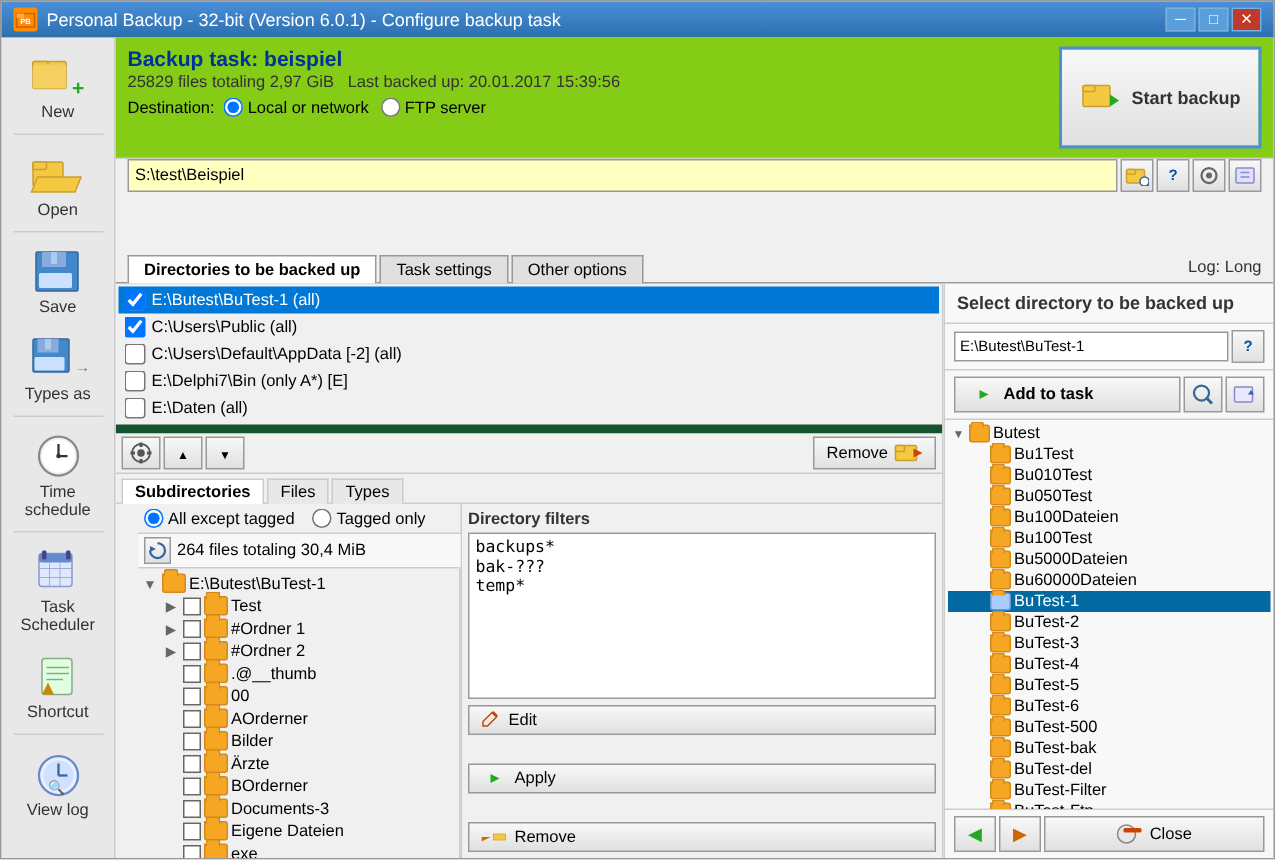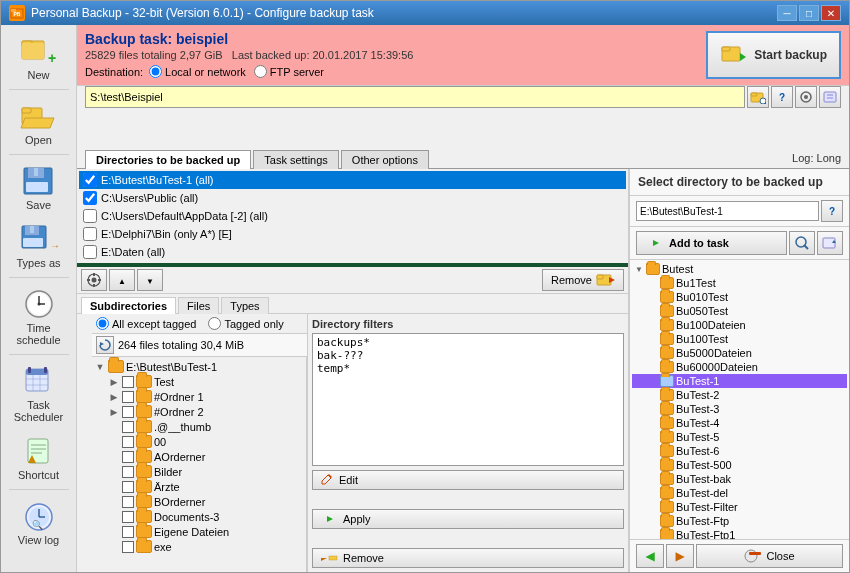--- a/index.html
+++ b/index.html
@@ -21,52 +21,52 @@
     .sidebar { width: 76px; background: #e8e8e8; border-right: 1px solid #ccc; display: flex; flex-direction: column; align-items: center; padding: 4px 0; gap: 2px; }
     .sidebar-item { display: flex; flex-direction: column; align-items: center; padding: 4px; cursor: pointer; width: 72px; border-radius: 3px; }
     .sidebar-item .icon-box { width: 40px; height: 36px; display: flex; align-items: center; justify-content: center; }
     .sidebar-label { font-size: 11px; color: #333; text-align: center; }
     .sidebar-divider { width: 60px; height: 1px; background: #ccc; margin: 2px 0; }
     
     
     .right-panel { flex: 1; display: flex; flex-direction: column; overflow: hidden; }
     
     
-    .top-section { display: flex; gap: 4px; padding: 6px 8px; background: #fca5a5; border-bottom: 1px solid #ccc; }
+    .top-section { display: flex; gap: 4px; padding: 6px 8px; background: #84cc16; border-bottom: 1px solid #ccc; }
     
     
     .task-info { flex: 1; }
     .task-title { font-size: 14px; font-weight: bold; color: #003399; margin-bottom: 2px; }
     .task-stats { font-size: 11px; color: #333; margin-bottom: 4px; }
     .dest-row { display: flex; align-items: center; gap: 6px; font-size: 11px; }
     .radio-group { display: flex; gap: 8px; align-items: center; }
     .radio-opt { display: flex; align-items: center; gap: 3px; cursor: pointer; }
     
     
-    .start-backup-btn { background: linear-gradient(to bottom, #f8f8f8, #e0e0e0); border: 2px solid #4a90d9; padding: 10px 12px; cursor: pointer; display: flex; align-items: center; gap: 6px; font-size: 12px; font-weight: bold; color: #333; min-width: 120px; justify-content: center; }
+    .start-backup-btn { background: linear-gradient(to bottom, #f8f8f8, #e0e0e0); border: 2px solid #4a90d9; padding: 20px 12px; cursor: pointer; display: flex; align-items: center; gap: 6px; font-size: 12px; font-weight: bold; color: #333; min-width: 120px; justify-content: center; }
     
     
     .dest-path-row { display: flex; align-items: center; gap: 2px; padding: 0 8px 4px; }
     .dest-path-input { flex: 1; height: 22px; border: 1px solid #999; background: #ffffc0; padding: 0 4px; font-size: 11px; }
     .icon-btn { width: 22px; height: 22px; border: 1px solid #999; background: linear-gradient(to bottom, #f8f8f8, #e0e0e0); cursor: pointer; display: flex; align-items: center; justify-content: center; font-size: 10px; }
     
     
     .tabs-row { display: flex; align-items: flex-end; padding: 0 8px; border-bottom: 1px solid #999; margin-top: 37px; }
     .tab { padding: 3px 10px; border: 1px solid #999; background: #e0e0e0; cursor: pointer; font-size: 11px; margin-right: 2px; border-bottom: none; position: relative; top: 1px; }
     .tab.active { background: white; font-weight: bold; z-index: 1; }
     .log-info { margin-left: auto; font-size: 11px; color: #333; padding-bottom: 4px; }
     
     
     .content-area { display: flex; flex: 1; overflow: hidden; }
     
     
     .left-content { flex: 1; display: flex; flex-direction: column; overflow: hidden; border-right: 1px solid #ccc; }
     
     
-    .dir-list { flex: 0 0 auto; max-height: 130px; border-bottom: 4px solid #14532d; overflow-y: auto; padding: 2px; }
+    .dir-list { flex: 0 0 auto; max-height: 130px; border-bottom: 6px solid #14532d; overflow-y: auto; padding: 2px; }
     .dir-item { display: flex; align-items: center; gap: 4px; padding: 2px 4px; font-size: 11px; cursor: pointer; }
     .dir-item.selected { background: #0078d7; color: white; }
     .dir-item input[type=checkbox] { width: 14px; height: 14px; }
     
     
     .list-controls { display: flex; align-items: center; gap: 2px; padding: 2px 4px; border-bottom: 1px solid #ccc; background: #f0f0f0; }
     .list-controls-spacer { flex: 1; }
     .ctrl-btn { width: 26px; height: 22px; border: 1px solid #999; background: linear-gradient(to bottom, #f8f8f8, #e0e0e0); cursor: pointer; display: flex; align-items: center; justify-content: center; font-size: 12px; }
     .remove-btn { display: flex; align-items: center; gap: 3px; padding: 2px 8px; border: 1px solid #999; background: linear-gradient(to bottom, #f8f8f8, #e0e0e0); cursor: pointer; font-size: 11px; }
     
@@ -101,21 +101,21 @@
     
     .dir-selector { width: 220px; background: #f8f8f8; border-left: 1px solid #ccc; display: flex; flex-direction: column; }
     .dir-selector-header { padding: 6px 8px; font-size: 12px; font-weight: bold; color: #333; border-bottom: 1px solid #ccc; }
     .dir-path-row { display: flex; align-items: center; gap: 2px; padding: 4px 6px; border-bottom: 1px solid #ccc; }
     .dir-path-input { flex: 1; height: 20px; border: 1px solid #999; padding: 0 3px; font-size: 10px; background: white; }
     .add-task-row { display: flex; align-items: center; gap: 2px; padding: 4px 6px; border-bottom: 1px solid #ccc; }
     .add-task-btn { flex: 1; display: flex; align-items: center; gap: 4px; padding: 3px 8px; border: 1px solid #999; background: linear-gradient(to bottom, #f8f8f8, #e0e0e0); cursor: pointer; font-size: 11px; font-weight: bold; }
     .nav-btn { width: 26px; height: 24px; border: 1px solid #999; background: linear-gradient(to bottom, #f8f8f8, #e0e0e0); cursor: pointer; display: flex; align-items: center; justify-content: center; font-size: 12px; }
     .dir-tree { flex: 1; overflow-y: auto; padding: 2px; }
     .dir-tree-item { display: flex; align-items: center; gap: 2px; padding: 1px 2px; font-size: 11px; cursor: pointer; white-space: nowrap; }
-    .dir-tree-item.selected { background: #8b5cf6; color: white; }
+    .dir-tree-item.selected { background: #0369a1; color: white; }
     .dir-tree-item .expander { width: 10px; height: 12px; display: flex; align-items: center; justify-content: center; font-size: 8px; color: #666; }
     .dir-tree-item .folder-sm { width: 14px; height: 12px; background: #f5a623; border-radius: 0 2px 2px 2px; border: 1px solid #d4891b; position: relative; flex-shrink: 0; }
     .dir-tree-item .folder-sm::before { content: ''; position: absolute; top: -3px; left: 0; width: 7px; height: 3px; background: #f5a623; border-radius: 2px 2px 0 0; border: 1px solid #d4891b; border-bottom: none; }
     .dir-nav-bottom { display: flex; gap: 2px; padding: 4px 6px; border-top: 1px solid #ccc; justify-content: space-between; }
     .close-btn { flex: 1; display: flex; align-items: center; gap: 4px; padding: 4px 8px; border: 1px solid #999; background: linear-gradient(to bottom, #f8f8f8, #e0e0e0); cursor: pointer; font-size: 11px; justify-content: center; }
     
     
     .arrow-up::before { content: '▲'; font-size: 8px; }
     .arrow-down::before { content: '▼'; font-size: 8px; }
     

